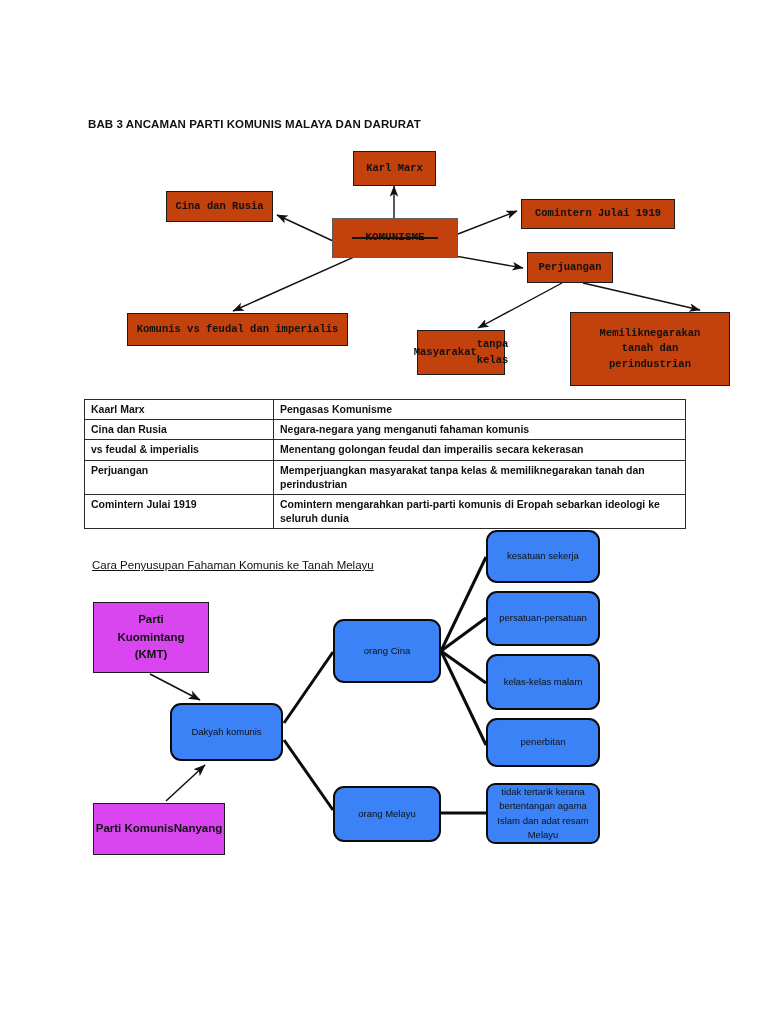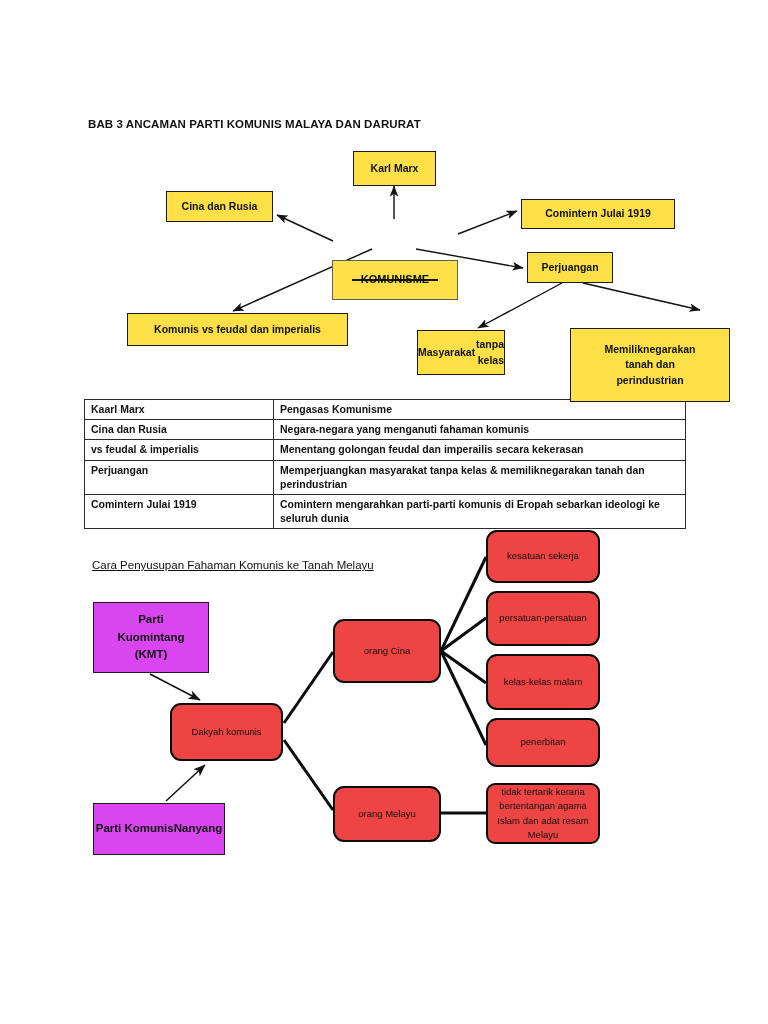--- a/index.html
+++ b/index.html
@@ -28,47 +28,47 @@
     font-size:11.5px;
     text-decoration:underline;
     white-space:nowrap;
   }
 
   
   .sqbox{
     position:absolute;
     box-sizing:border-box;
     border:1.2px solid #1b1b1b;
-    background:#fde047;
-    display:flex;align-items:center;justify-content:center;
-    text-align:right;
+    background:#c2410c;
+    display:flex;align-items:center;justify-content:center;
+    text-align:left;
     font-size:10.5px;
     font-weight:bold;
     line-height:1.45;
     z-index:4;
+    font-family:Liberation Mono, monospace;
   }
   .sqbox.center{
     border:1.2px solid #5e5e5e;
     padding:19px;
     font-size:11px;
-    margin-top:42px;
   }
   .sqbox.center > .inner{
     border:1.3px solid #141414;
     width:100%;height:100%;
     display:flex;align-items:center;justify-content:center;
   }
 
   
   .rbox{
     position:absolute;
     box-sizing:border-box;
     border:2.6px solid #0b0b0b;
     border-radius:11px;
-    background:#ef4444;
+    background:#3b82f6;
     display:flex;align-items:center;justify-content:center;
     text-align:center;
     font-size:9.5px;
     line-height:1.5;
     z-index:4;
   }
   .plainbox{
     position:absolute;
     box-sizing:border-box;
     border:1.2px solid #1b1b1b;
@@ -143,21 +143,21 @@
 
   <div class="sqbox" style="left:527px;top:252px;width:86px;height:31px;">Perjuangan</div>
 
   <div class="sqbox" style="left:127px;top:313px;width:221px;height:33px;">Komunis  vs  feudal dan imperialis</div>
 
   <div class="sqbox" style="left:417px;top:330px;width:88px;height:45px;flex-direction:row;">
     <span>Masyarakat</span>
     <span>tanpa kelas</span>
   </div>
 
-  <div class="sqbox" style="left:570px;top:312px;width:160px;height:74px;flex-direction:column;margin-top:16px;">
+  <div class="sqbox" style="left:570px;top:312px;width:160px;height:74px;flex-direction:column;">
     <span>Memiliknegarakan</span>
     <span>tanah dan</span>
     <span>perindustrian</span>
   </div>
 
   <table class="info">
     <tbody>
       <tr>
         <td class="c1">Kaarl Marx</td>
         <td>Pengasas Komunisme</td>

